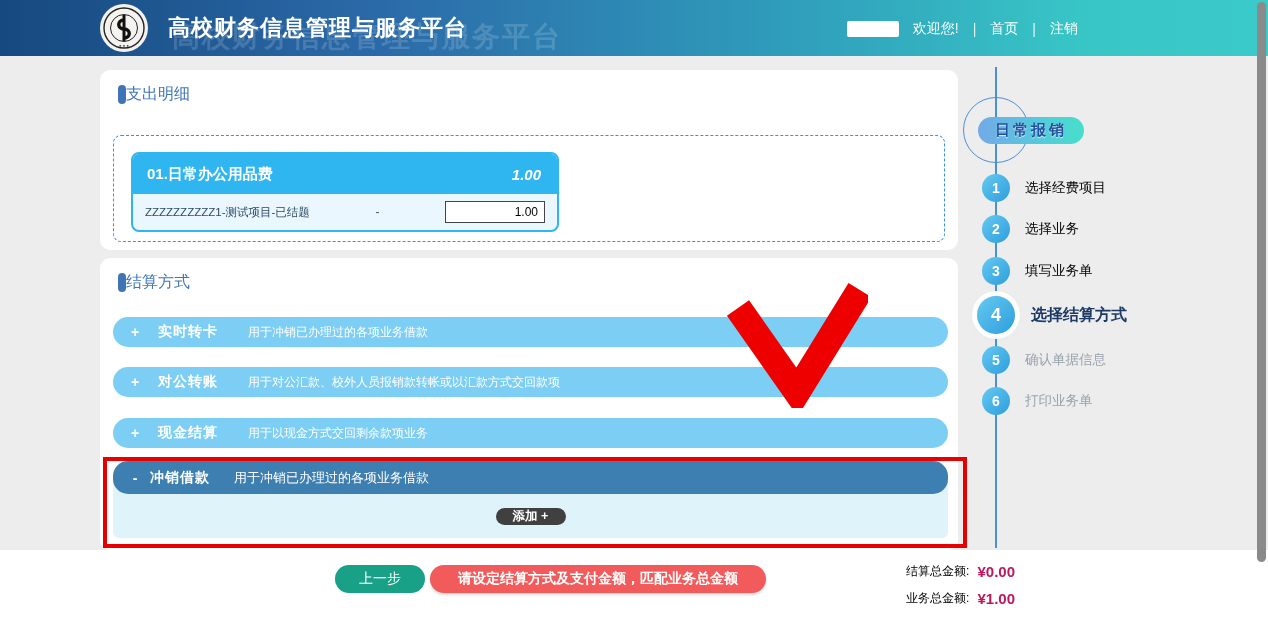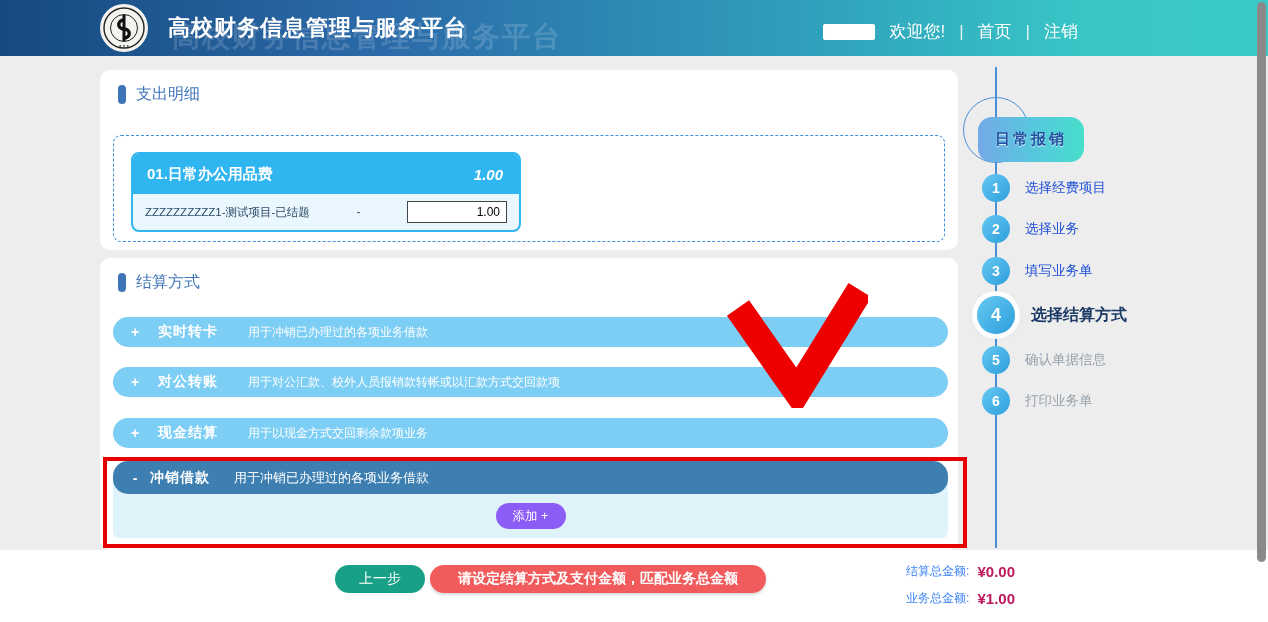--- a/index.html
+++ b/index.html
@@ -10,38 +10,38 @@
   
   .header { position:absolute; left:0; top:0; width:1268px; height:56px;
     background:linear-gradient(90deg,#16497f 0%,#2b6aa9 30%,#2f9dbb 62%,#38c5c6 85%,#3bcaca 100%); }
   .logo-wrap { position:absolute; left:100px; top:4px; width:48px; height:48px; border-radius:50%;
     background:#f4f2ee; display:flex; align-items:center; justify-content:center; overflow:hidden; }
   .app-title { position:absolute; left:168px; top:13px; font-size:22px; font-weight:bold; color:#ffffff;
     letter-spacing:1px; white-space:nowrap; z-index:2; }
   .app-title-ghost { position:absolute; left:172px; top:18px; font-size:28px; font-weight:bold;
     color:rgba(255,255,255,0.16); letter-spacing:2px; white-space:nowrap; z-index:1; }
   .header-right { position:absolute; right:190px; top:20px; display:flex; align-items:center; gap:14px;
-    color:#ffffff; font-size:17px; }
+    color:#ffffff; font-size:14px; }
   .redacted { width:52px; height:16px; background:#ffffff; border-radius:2px; }
   .nav-sep { opacity:0.85; }
   .nav-link { color:#ffffff; text-decoration:none; cursor:pointer; }
 
   
   .card { position:absolute; left:100px; width:858px; background:#ffffff; border-radius:10px; }
   .card-expense { top:70px; height:180px; }
   .card-settle { top:258px; height:292px; }
-  .sec-head { position:absolute; left:18px; top:14px; display:flex; align-items:center; gap:10px; }
+  .sec-head { position:absolute; left:18px; top:14px; display:flex; align-items:center; }
   .sec-marker { width:8px; height:19px; border-radius:4px; background:#3f74b6; }
   .sec-title { font-size:16px; color:#4076b8; }
   .sec-note { position:absolute; left:12px; top:43px; font-size:12.5px; font-weight:bold; color:#2f3fab; }
 
   
   .dashed-box { position:absolute; left:13px; top:65px; width:832px; height:107px;
     border:1.5px dashed #3d8edb; border-radius:8px; }
-  .exp-item { position:absolute; left:17px; top:16px; width:390px; height:80px; border:2px solid #2fb5f0;
+  .exp-item { position:absolute; left:17px; top:16px; width:428px; height:80px; border:2px solid #2fb5f0;
     border-radius:8px; overflow:hidden; background:#eaf7fe; }
   .exp-head { height:40px; background:#2fb5f0; display:flex; align-items:center; justify-content:space-between;
     padding:0 16px 0 14px; color:#ffffff; }
   .exp-name { font-size:15px; font-weight:bold; }
   .exp-amount { font-size:15px; font-weight:bold; font-style:italic; }
   .exp-row { height:36px; display:flex; align-items:center; padding:0 12px; }
   .exp-src { font-size:11.5px; color:#2c4a66; flex:0 0 auto; }
   .exp-dash { flex:1; text-align:center; font-size:12px; color:#555; }
   .exp-input { width:100px; height:22px; border:1px solid #444; background:#fff; font-size:12px;
     text-align:right; padding:0 6px; font-family:"Liberation Sans",sans-serif; }
@@ -54,57 +54,57 @@
   .pay-row .pdesc { margin-left:30px; font-size:12px; }
   .row-1 { top:59px; } .row-2 { top:109px; } .row-3 { top:160px; }
   .pay-group { position:absolute; left:13px; top:203px; width:835px; }
   .pay-row-open { position:relative; left:0; top:0; width:835px; height:33px; border-radius:15px;
     background:#3e7fb2; display:flex; align-items:center; color:#fff; cursor:pointer; z-index:2; }
   .pay-row-open .pfx { margin-left:15px; width:14px; font-size:14px; font-weight:bold; text-align:center; }
   .pay-row-open .pname { margin-left:8px; font-size:14px; font-weight:bold; letter-spacing:1px; }
   .pay-row-open .pdesc { margin-left:24px; font-size:13px; }
   .pay-body { position:relative; margin-top:-12px; padding-top:12px; width:835px; height:56px;
     background:#dff3fb; border-radius:0 0 6px 6px; display:flex; align-items:center; justify-content:center; }
-  .add-btn { width:70px; height:26px; border:none; border-radius:13px; background:#8b5cf6; color:#fff;
-    font-size:12.5px; cursor:pointer; font-family:"Liberation Sans",sans-serif; }
+  .add-btn { width:70px; height:17px; border:none; border-radius:13px; background:#404040; color:#fff;
+    font-size:12.5px; cursor:pointer; font-family:"Liberation Sans",sans-serif;font-weight:bold; }
 
   
   .red-rect { position:absolute; left:103px; top:457px; width:864px; height:91px;
     border:4px solid #e60000; z-index:6; pointer-events:none; }
   .red-check { position:absolute; left:718px; top:278px; width:150px; height:130px; z-index:7; pointer-events:none; }
 
   
   .wizard-line { position:absolute; left:995px; top:67px; width:2px; height:481px; background:#4a90d9; }
   .badge-ring { position:absolute; left:963px; top:97px; width:66px; height:66px; border:1.5px solid #4a90d9;
     border-radius:50%; }
-  .badge-pill { position:absolute; left:978px; top:117px; width:106px; height:45px; border-radius:14px;
+  .badge-pill { position:absolute; left:978px; top:117px; width:106px; height:27px; border-radius:14px;
     background:linear-gradient(90deg,#74a9e8 0%,#55c9dd 55%,#47decb 100%);
     display:flex; align-items:center; justify-content:center; font-size:15px; font-weight:bold; color:#224fa0;
     letter-spacing:3px; text-shadow:0 1px 1px rgba(255,255,255,0.85); z-index:2; }
   .step { position:absolute; display:flex; align-items:center; }
   .step-circle { border-radius:50%; background:linear-gradient(135deg,#66c9f2 0%,#2d9edc 100%);
     color:#fff; font-weight:bold; display:flex; align-items:center; justify-content:center; }
   .step-sm { width:28px; height:28px; font-size:14px; }
   .step-lg { width:38px; height:38px; font-size:18px; box-shadow:0 0 0 5px rgba(255,255,255,0.95), 0 1px 6px rgba(60,120,170,0.35); }
-  .step-label-done { margin-left:15px; font-size:13.5px; color:#1d4ed8; }
+  .step-label-done { margin-left:15px; font-size:13.5px; color:#000000; }
   .step-label-current { margin-left:16px; font-size:16px; font-weight:bold; color:#1c3a66; }
   .step-label-pending { margin-left:15px; font-size:13.5px; color:#98a2ac; }
   .s1 { left:982px; top:174px; } .s2 { left:982px; top:215px; } .s3 { left:982px; top:257px; }
   .s4 { left:977px; top:296px; } .s5 { left:982px; top:346px; } .s6 { left:982px; top:387px; }
 
   
   .footer { position:absolute; left:0; top:550px; width:1268px; height:72px; background:#ffffff; }
   .btn-back { position:absolute; left:335px; top:15px; height:28px; padding:0 24px; border:none; border-radius:14px;
     background:#18a187; color:#fff; font-size:14px; cursor:pointer; font-family:"Liberation Sans",sans-serif; }
   .btn-warn { position:absolute; left:430px; top:15px; height:28px; padding:0 28px; border:none; border-radius:14px;
     background:#f15b5b; color:#fff; font-size:14px; font-weight:bold; cursor:pointer;
     font-family:Liberation Serif, serif; box-shadow:0 2px 3px rgba(0,0,0,0.15); }
   .totals { position:absolute; left:865px; top:8px; width:150px; }
   .total-line { display:flex; align-items:center; justify-content:flex-end; gap:8px; height:27px; }
-  .total-label { font-size:12px; color:#3b82f6; }
+  .total-label { font-size:12px; color:#000000; }
   .total-value { font-size:15px; font-weight:bold; color:#be185d; }
 
   
   .scroll-track { position:absolute; right:0; top:560px; width:13px; height:62px; background:#ffffff; }
   .scroll-thumb { position:absolute; right:2px; top:2px; width:9px; height:560px; background:#8a8a8a;
     border-radius:5px; z-index:9; }
 </style>
 </head>
 <body>
 

